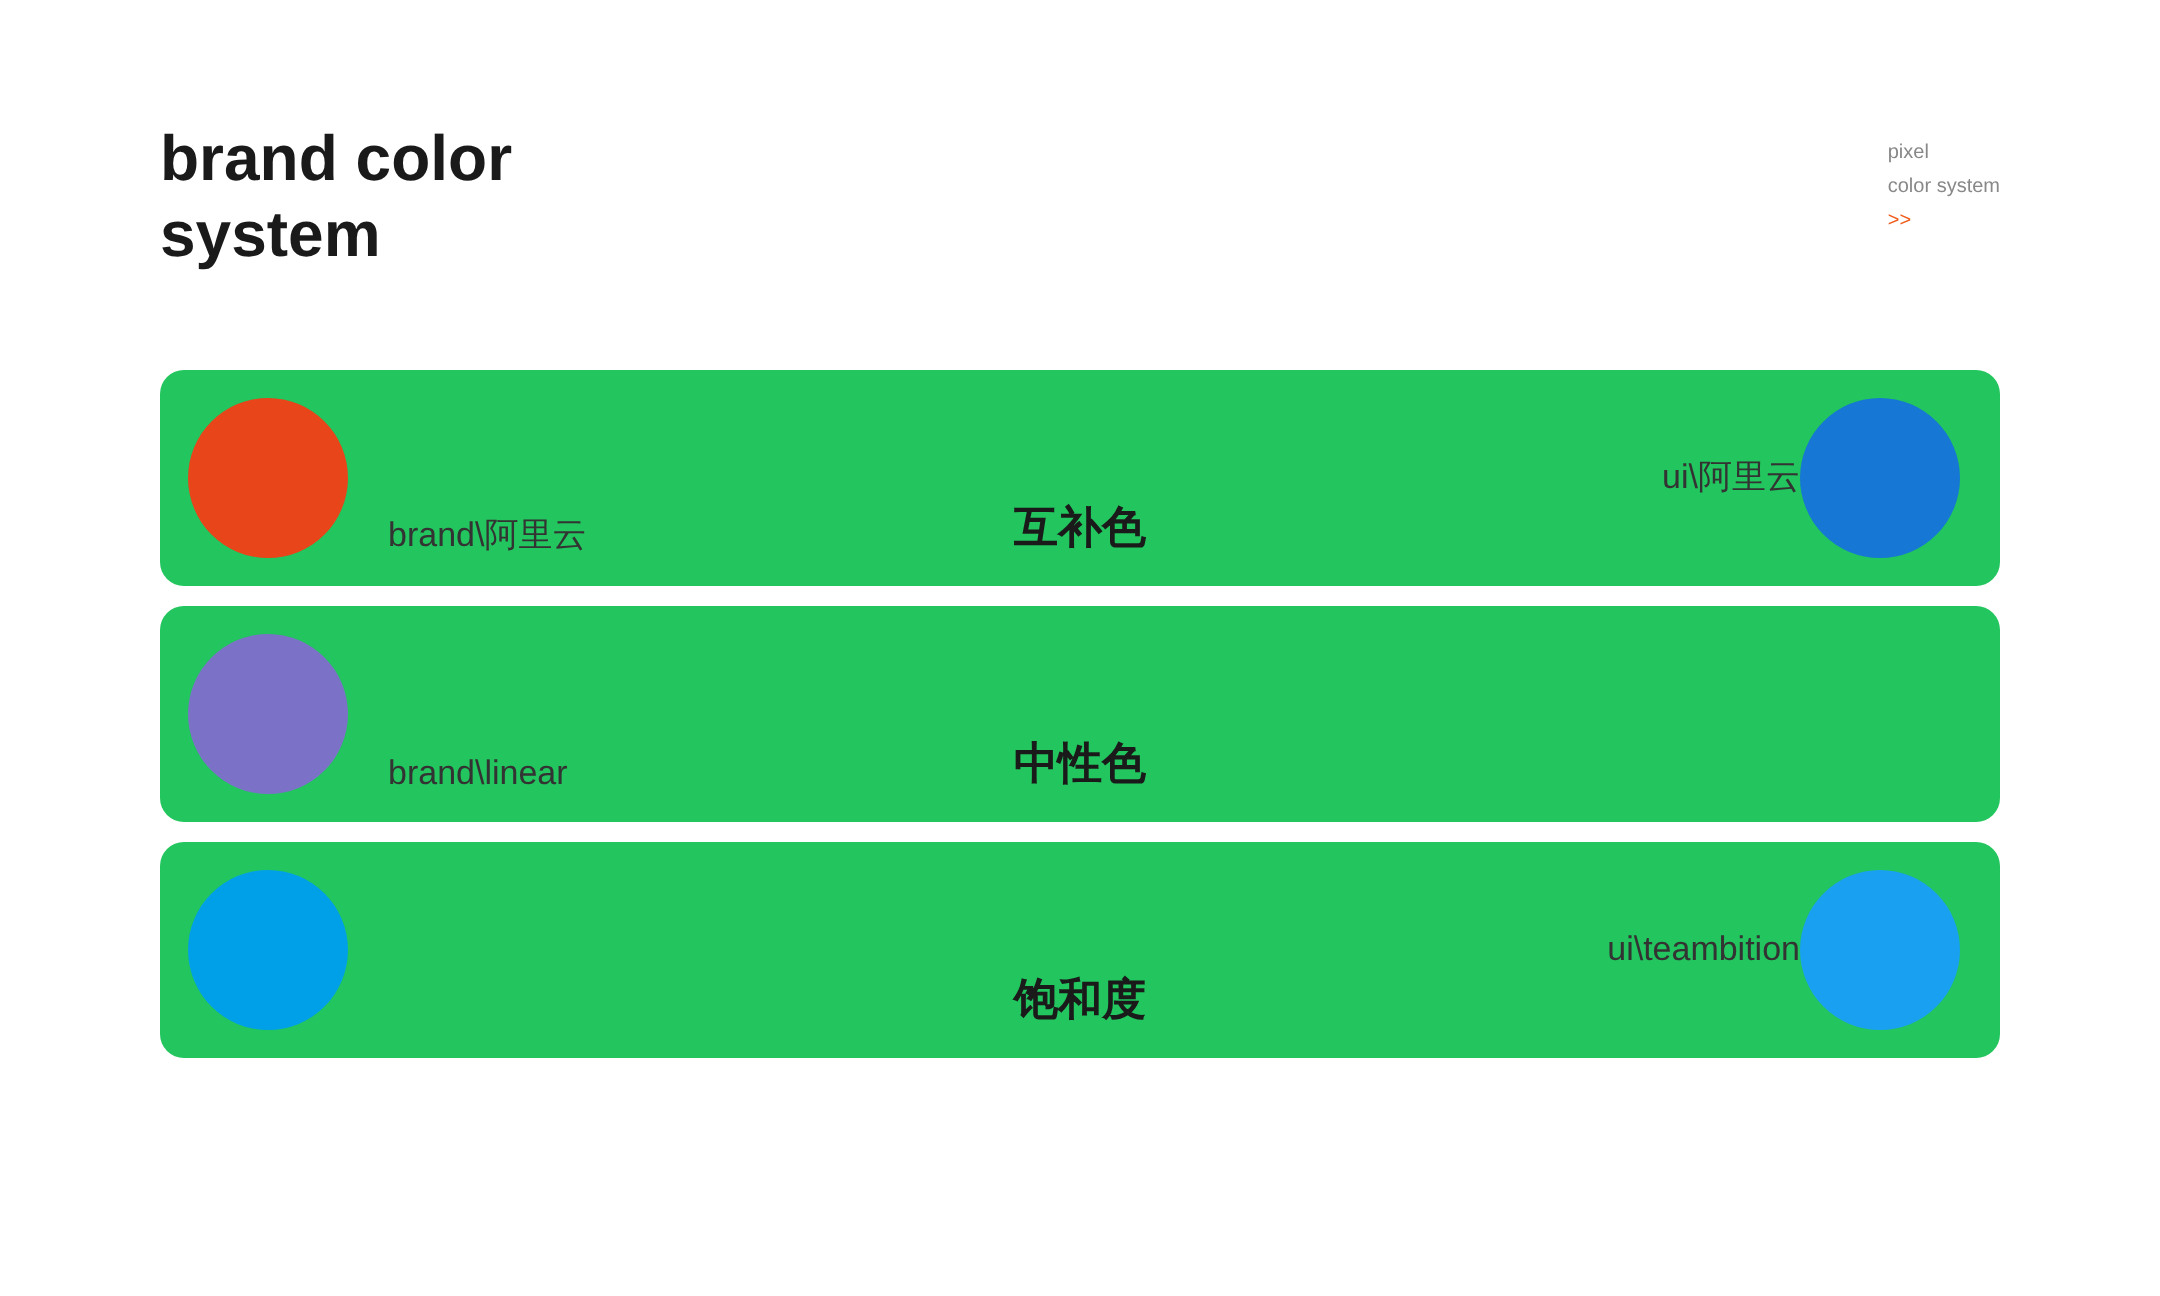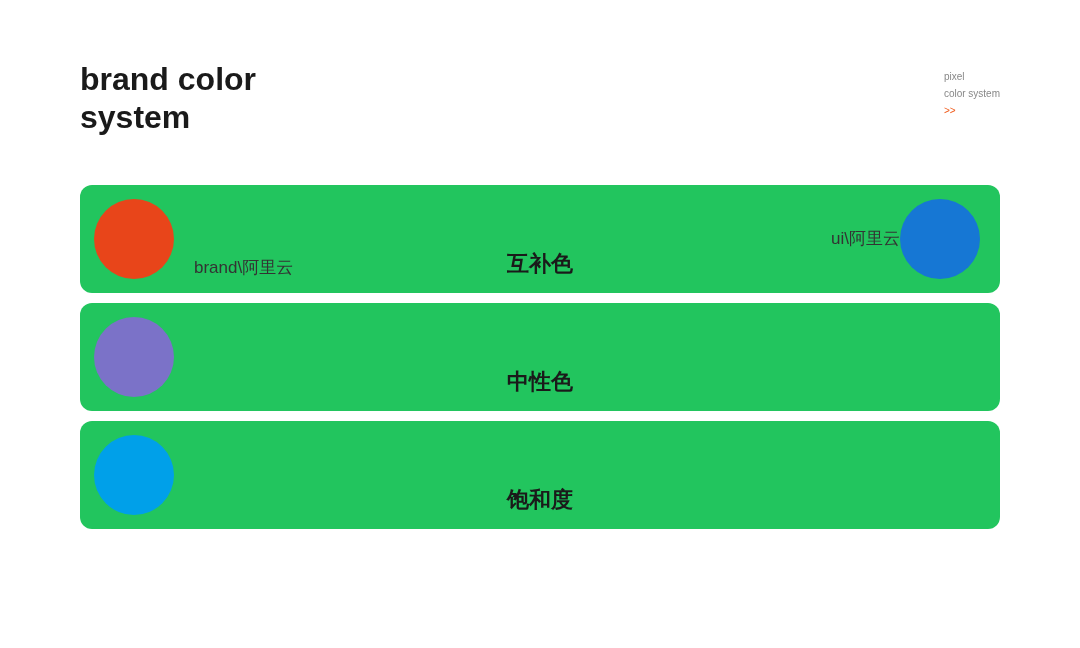--- a/index.html
+++ b/index.html
@@ -145,22 +145,27 @@
       <div class="brand-label">brand\阿里云</div>
       <div class="center-label">互补色</div>
       <div class="right-section">
         <div class="ui-label">ui\阿里云</div>
         <div class="circle-right circle-blue-ui"></div>
       </div>
     </div>
 
     <div class="color-row">
       <div class="circle-left circle-purple"></div>
+      <div class="brand-label">brand\linear</div>
       <div class="center-label">中性色</div>
     </div>
 
     <div class="color-row">
       <div class="circle-left circle-cyan"></div>
       <div class="center-label">饱和度</div>
+      <div class="right-section">
+        <div class="ui-label">ui\teambition</div>
+        <div class="circle-right circle-cyan-ui"></div>
+      </div>
     </div>
 
   </div>
 </div>
 
 </body></html>

